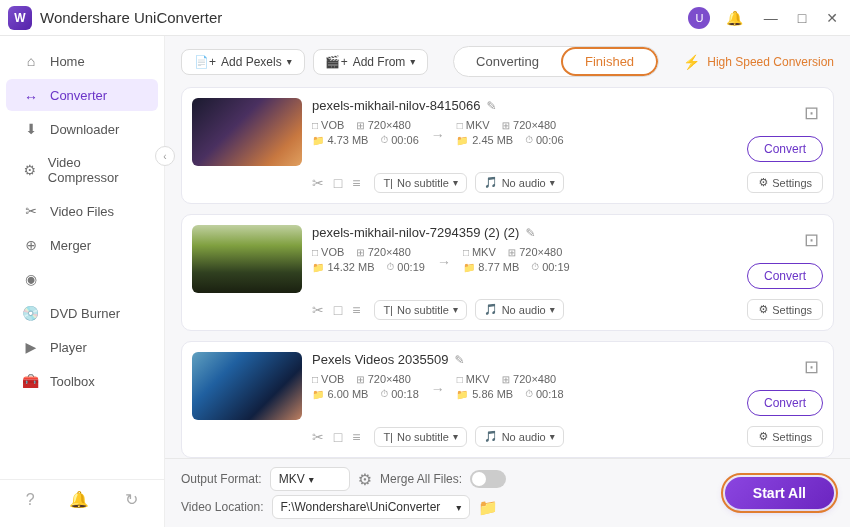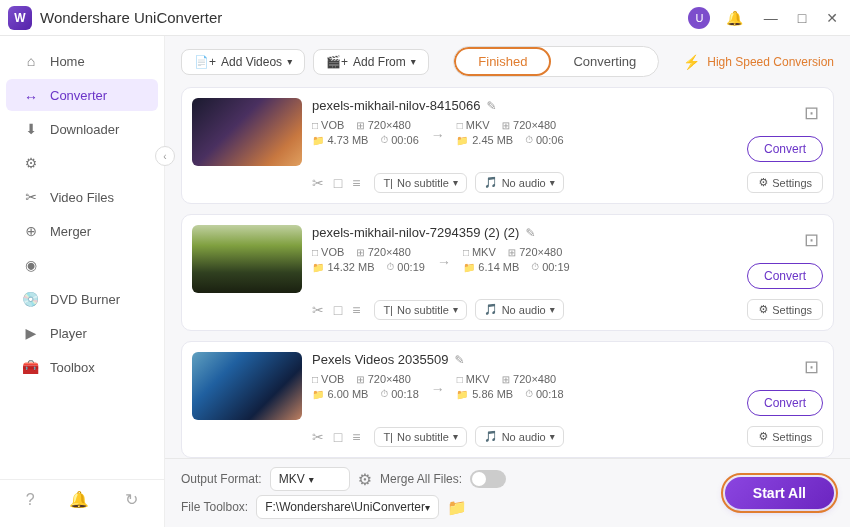--- a/index.html
+++ b/index.html
@@ -387,21 +387,21 @@
       padding: 4px 8px;
       font-size: 12px;
       color: #333;
       background: #fff;
       cursor: pointer;
       min-width: 80px;
     }
     .path-dropdown {
       display: flex;
       align-items: center;
-      gap: 0;
+      gap: 16px;
       border: 1px solid #ddd;
       border-radius: 6px;
       padding: 4px 8px;
       font-size: 12px;
       color: #333;
       background: #fff;
       cursor: pointer;
       min-width: 140px;
     }
     .toggle-switch {
@@ -486,20 +486,21 @@
     <div class="sidebar-item active">
       <span class="sidebar-icon">↔</span>
       <span>Converter</span>
     </div>
     <div class="sidebar-item">
       <span class="sidebar-icon">⬇</span>
       <span>Downloader</span>
     </div>
     <div class="sidebar-item">
       <span class="sidebar-icon">⚙</span>
+      <span>Video Compressor</span>
     </div>
     <div class="sidebar-item">
       <span class="sidebar-icon">✂</span>
       <span>Video Files</span>
     </div>
     <div class="sidebar-item">
       <span class="sidebar-icon">⊕</span>
       <span>Merger</span>
     </div>
     <div class="sidebar-item">
@@ -528,33 +529,33 @@
   <div style="position:relative; width:0; z-index:10;">
     <div class="sidebar-collapse-btn" style="left:-10px; top:120px; position:absolute;">‹</div>
   </div>
 
   <div class="content-area">
 
     <div class="toolbar">
       <div class="toolbar-left">
         <button class="toolbar-btn">
           <span>📄+</span>
-          <span>Add Videos</span>
+          <span>Add Pexels</span>
           <span class="chevron-down">▾</span>
         </button>
         <button class="toolbar-btn">
           <span>🎬+</span>
           <span>Add From</span>
           <span class="chevron-down">▾</span>
         </button>
       </div>
 
       <div class="toolbar-center">
+        <button class="tab-btn">Converting</button>
         <button class="tab-btn active">Finished</button>
-        <button class="tab-btn">Converting</button>
       </div>
 
       <div class="toolbar-right">
         <span class="lightning-icon">⚡</span>
         <span>High Speed Conversion</span>
       </div>
     </div>
 
     <div class="cards-area">
 
@@ -681,21 +682,21 @@
                       <span>MKV</span>
                     </div>
                   <div class="meta-item">
                       <span class="meta-icon">⊞</span>
                       <span>720×480</span>
                     </div>
                 </div>
                 <div class="meta-row">
                   <div class="meta-item">
                       <span class="meta-icon">📁</span>
-                      <span>6.14 MB</span>
+                      <span>8.77 MB</span>
                     </div>
                   <div class="meta-item">
                       <span class="meta-icon">⏱</span>
                       <span>00:19</span>
                     </div>
                 </div>
               </div>
             </div>
           </div>
           <div class="card-actions">
@@ -818,21 +819,21 @@
           <span class="bottom-label">Output Format:</span>
           <div class="format-dropdown">
             <span>MKV</span>
             <span class="chevron-down">▾</span>
           </div>
           <span class="folder-icon-btn">⚙</span>
           <span class="bottom-label">Merge All Files:</span>
           <div class="toggle-switch"></div>
         </div>
         <div class="bottom-row">
-          <span class="bottom-label">File Toolbox:</span>
+          <span class="bottom-label">Video Location:</span>
           <div class="path-dropdown">
             <span>F:\Wondershare\UniConverter</span>
             <span class="chevron-down">▾</span>
           </div>
           <span class="folder-icon-btn">📁</span>
         </div>
       </div>
       <button class="start-all-btn">Start All</button>
     </div>
 

